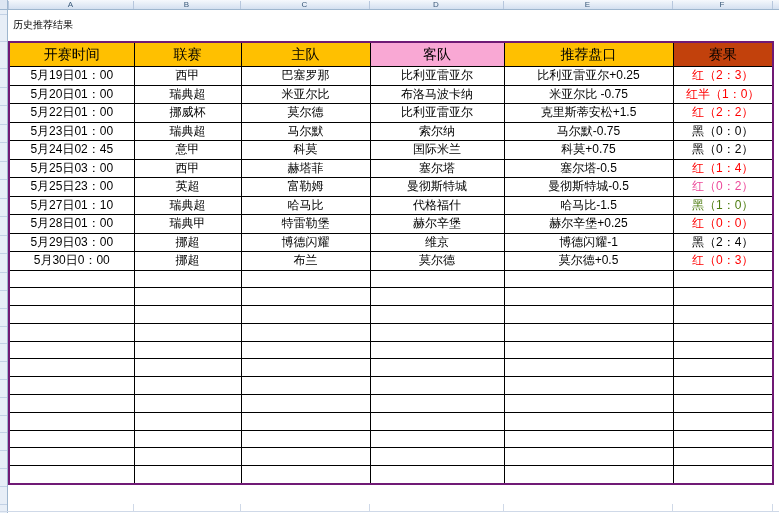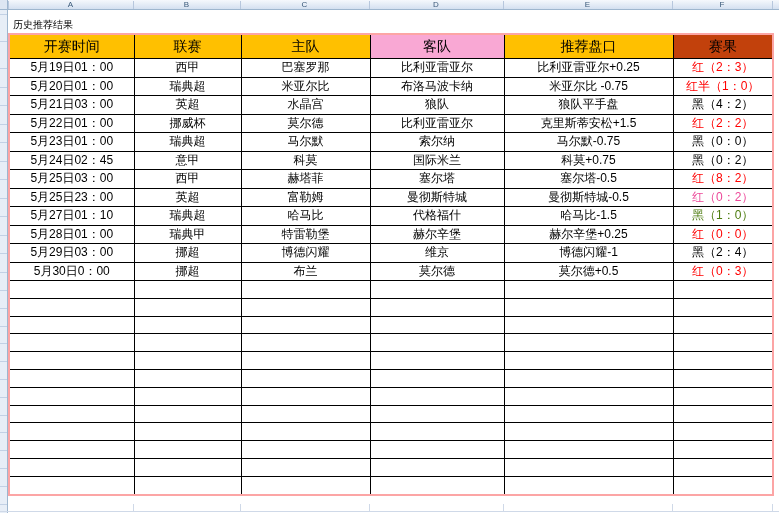--- a/index.html
+++ b/index.html
@@ -35,23 +35,23 @@
 
   
   .sheet-title {
     position:absolute; left:13px; top:18px;
     font-size:10px; color:#000;
     white-space:nowrap;
   }
 
   
   table.grid {
-    position:absolute; left:8px; top:33px;
+    position:absolute; left:8px; top:41px;
     border-collapse:collapse; table-layout:fixed;
-    border:2px solid #fca5a5;
+    border:2px solid #701a75;
   }
   table.grid th {
     border:1px solid #000;
     font-weight:normal;
     font-size:14px;
     height:23px;
     text-align:center;
     padding:0;
     white-space:nowrap; overflow:hidden;
   }
@@ -159,28 +159,20 @@
         </tr>
         <tr class="data-row">
           <td>5月20日01：00</td>
           <td>瑞典超</td>
           <td>米亚尔比</td>
           <td>布洛马波卡纳</td>
           <td>米亚尔比 -0.75</td>
           <td class="result-red" style="color: rgb(255, 0, 0);">红半（1：0）</td>
         </tr>
         <tr class="data-row">
-          <td>5月21日03：00</td>
-          <td>英超</td>
-          <td>水晶宫</td>
-          <td>狼队</td>
-          <td>狼队平手盘</td>
-          <td class="result-black" style="color: rgb(0, 0, 0);">黑（4：2）</td>
-        </tr>
-        <tr class="data-row">
           <td>5月22日01：00</td>
           <td>挪威杯</td>
           <td>莫尔德</td>
           <td>比利亚雷亚尔</td>
           <td>克里斯蒂安松+1.5</td>
           <td class="result-red" style="color: rgb(255, 0, 0);">红（2：2）</td>
         </tr>
         <tr class="data-row">
           <td>5月23日01：00</td>
           <td>瑞典超</td>
@@ -196,21 +188,21 @@
           <td>国际米兰</td>
           <td>科莫+0.75</td>
           <td class="result-black" style="color: rgb(0, 0, 0);">黑（0：2）</td>
         </tr>
         <tr class="data-row">
           <td>5月25日03：00</td>
           <td>西甲</td>
           <td>赫塔菲</td>
           <td>塞尔塔</td>
           <td>塞尔塔-0.5</td>
-          <td class="result-red" style="color: rgb(255, 0, 0);">红（8：2）</td>
+          <td class="result-red" style="color: rgb(255, 0, 0);">红（1：4）</td>
         </tr>
         <tr class="data-row">
           <td>5月25日23：00</td>
           <td>英超</td>
           <td>富勒姆</td>
           <td>曼彻斯特城</td>
           <td>曼彻斯特城-0.5</td>
           <td class="result-red" style="color: #ec4899;">红（0：2）</td>
         </tr>
         <tr class="data-row">

